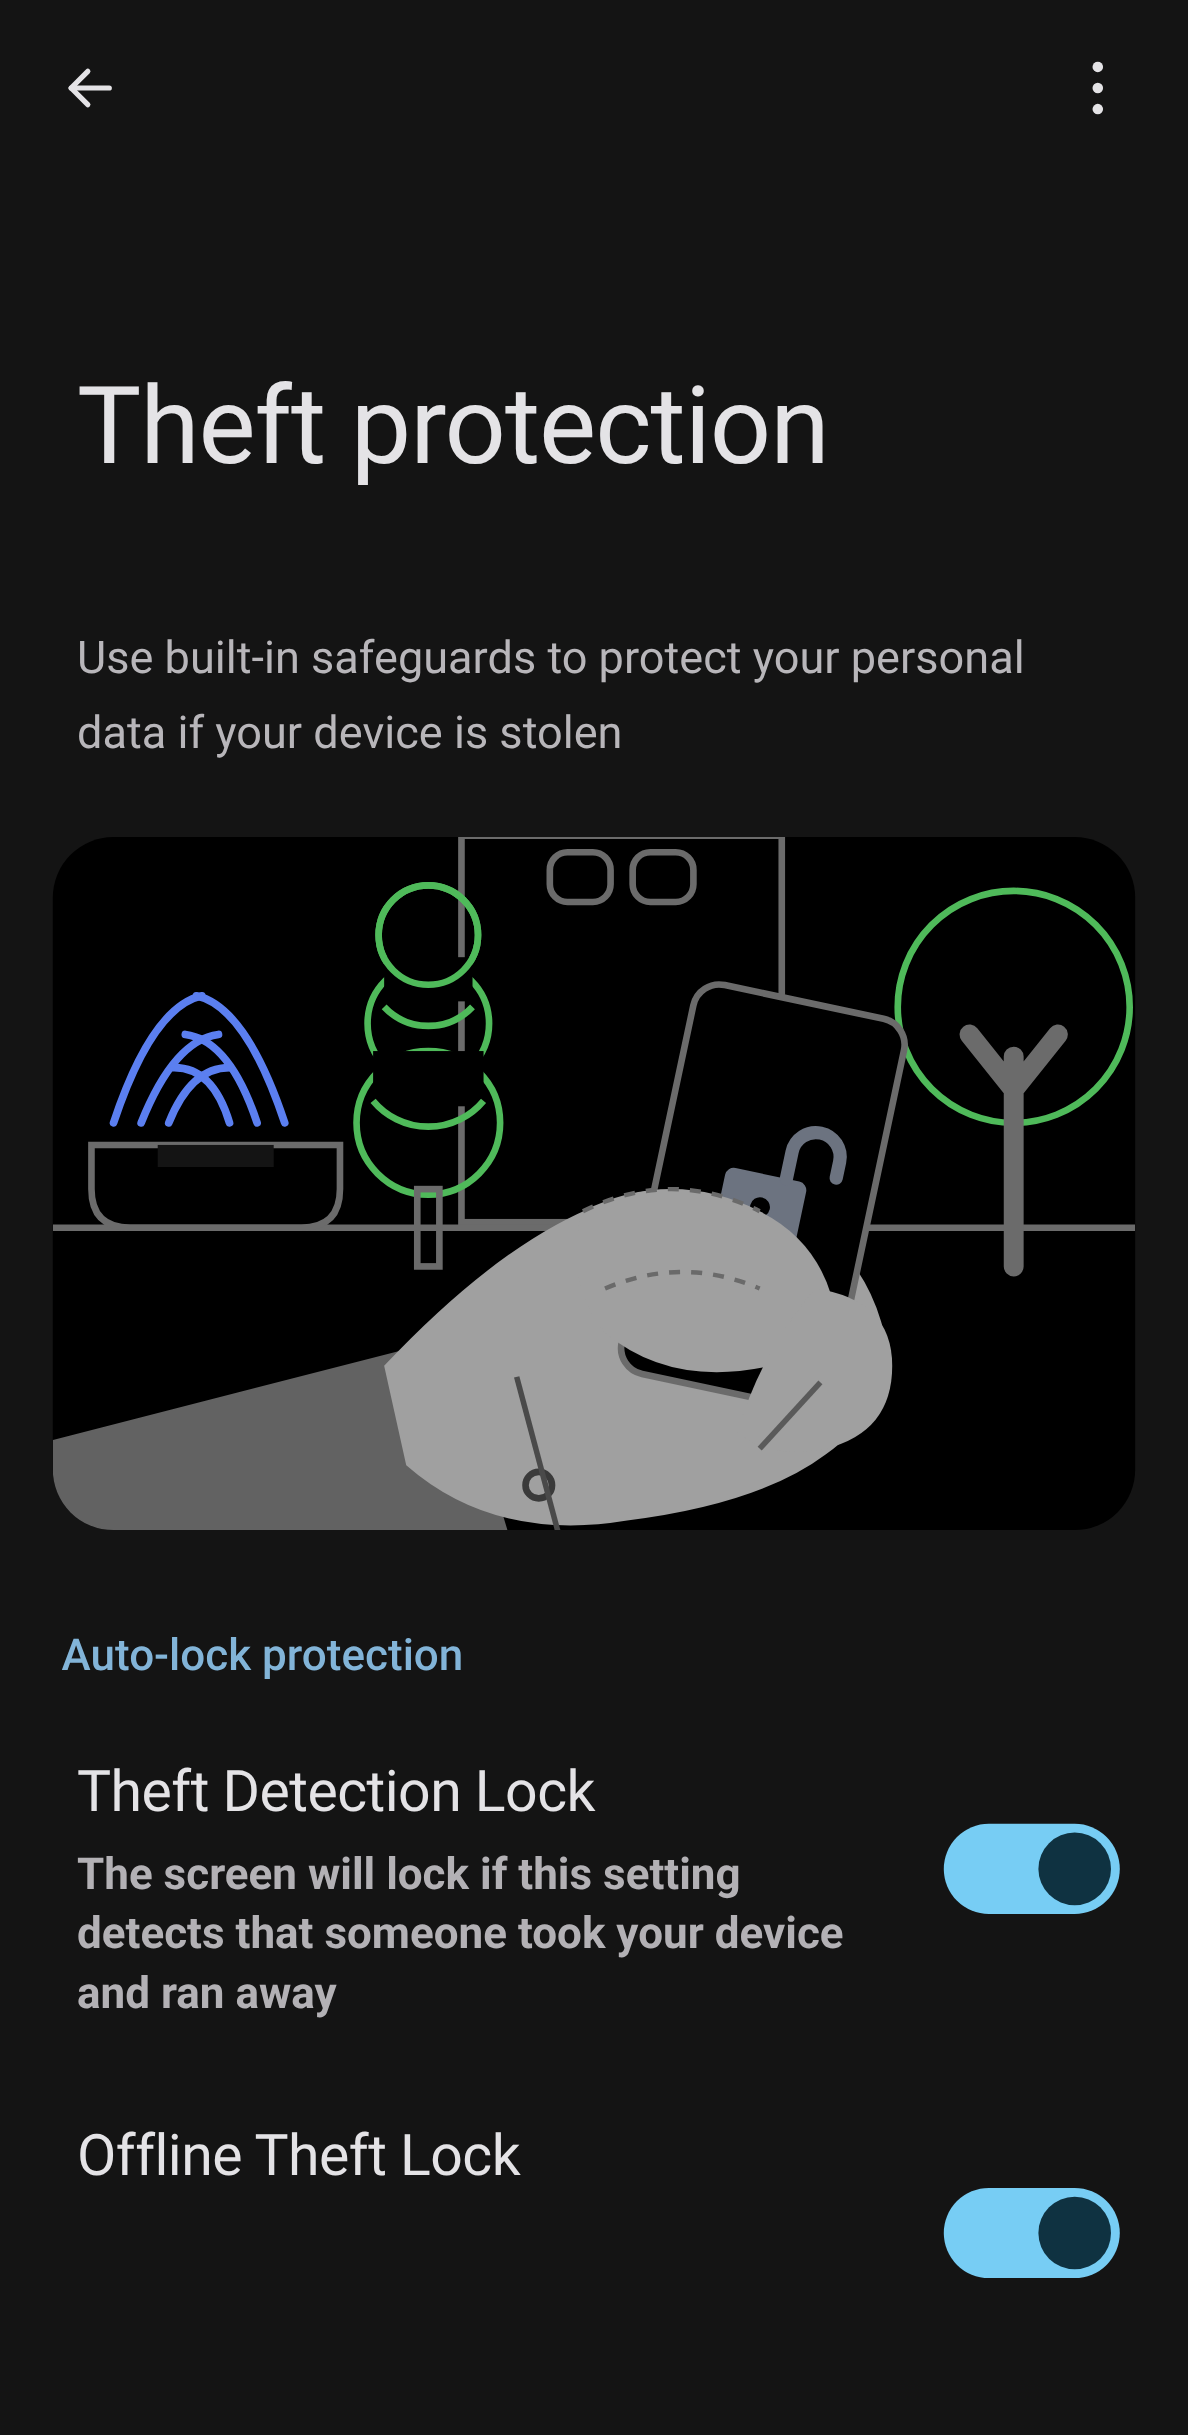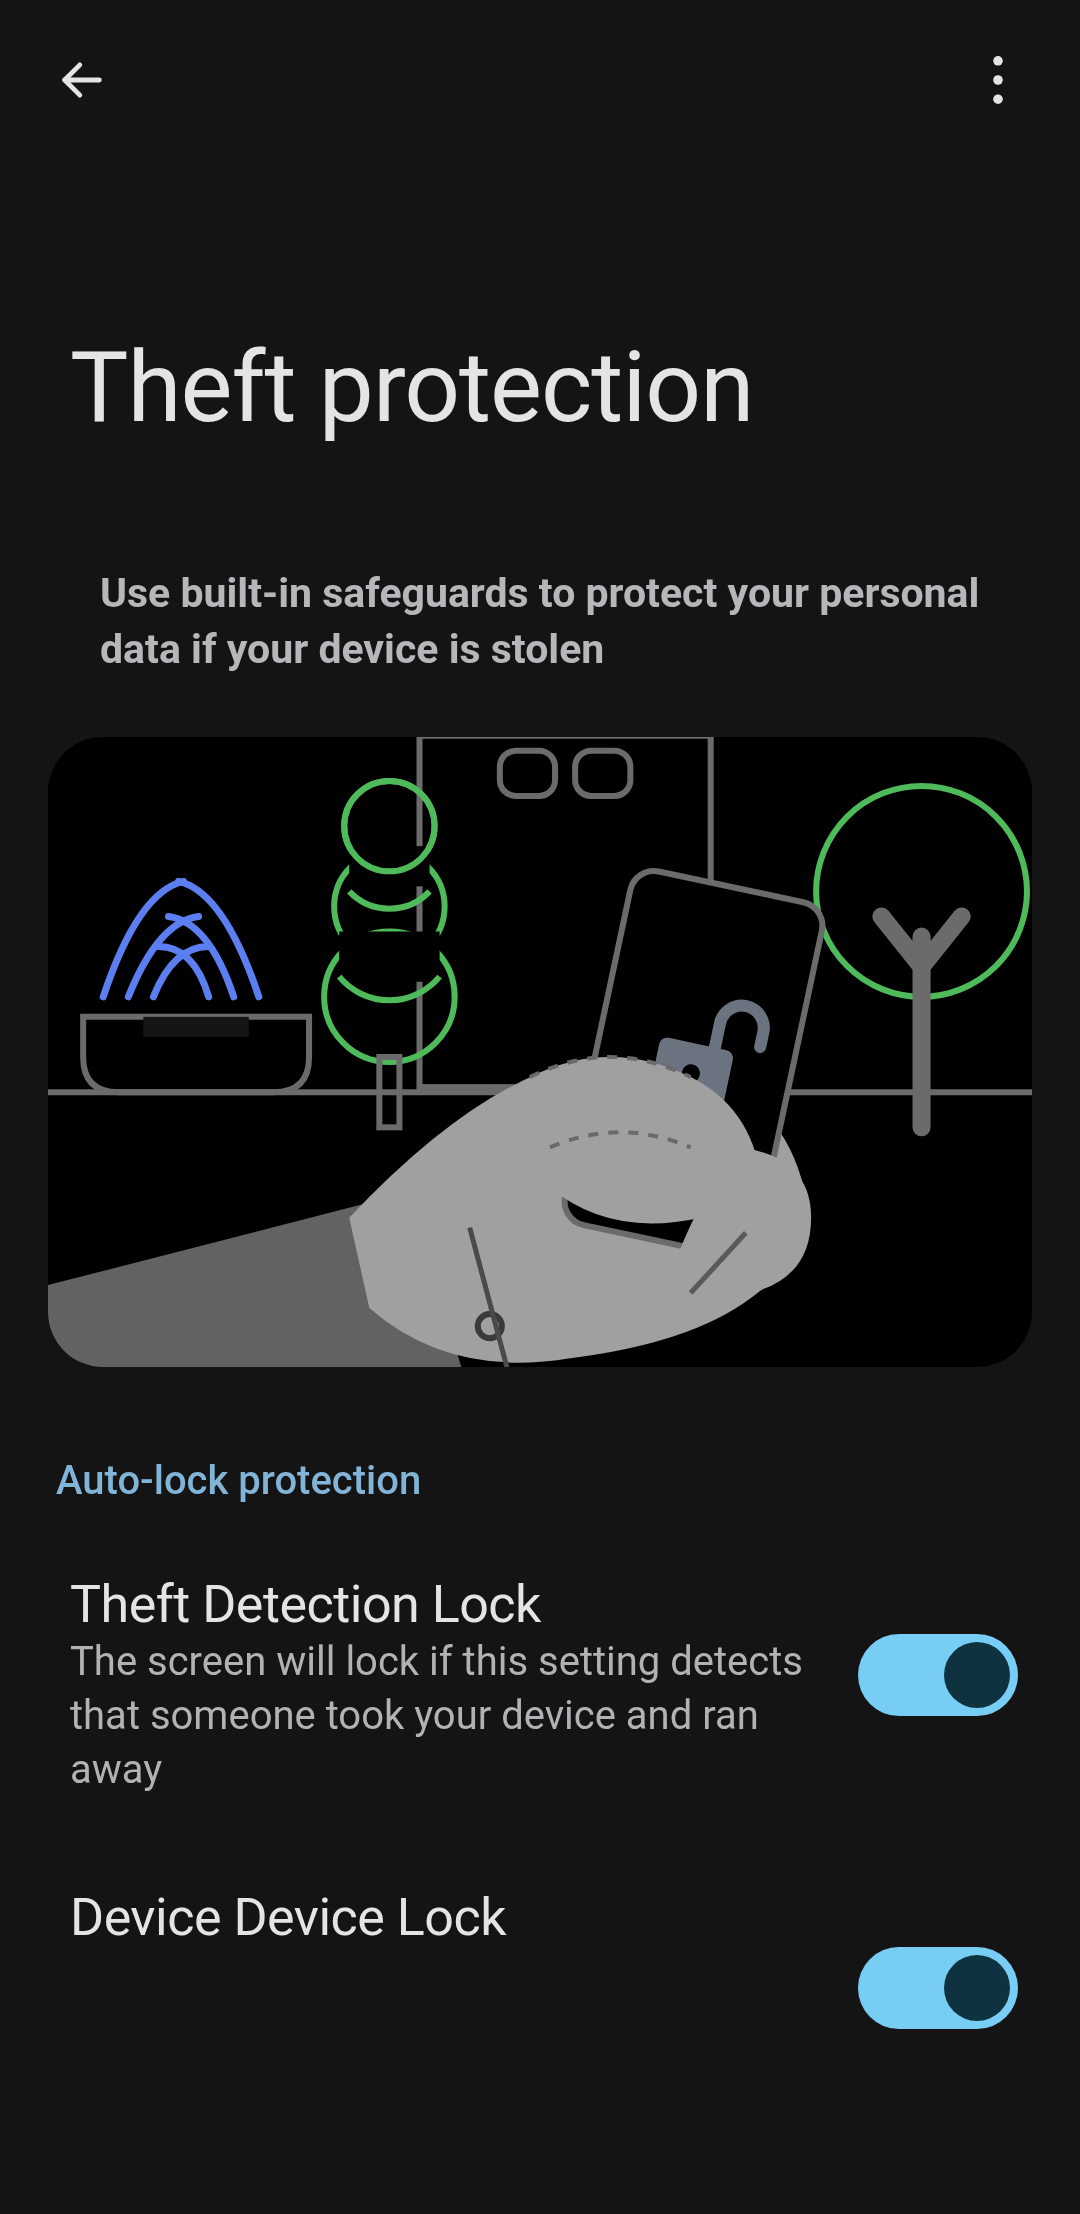--- a/index.html
+++ b/index.html
@@ -30,24 +30,24 @@
   }
   .title {
     font-size: 98px;
     font-weight: 400;
     color: #e4e3e6;
     padding: 210px 28px 0 70px;
     letter-spacing: -1px;
   }
   .subtitle {
     font-size: 41px;
-    line-height: 56px;
+    line-height: 68px;
     color: #b8b6ba;
-    padding: 120px 70px 0 100px;
-    font-weight: 700;
+    padding: 120px 70px 0 70px;
+    font-weight: 400;
   }
   .illus-wrap {
     margin: 60px 48px 0 48px;
   }
   .illus {
     width: 100%;
     height: 630px;
     background: #000000;
     border-radius: 55px;
     position: relative;
@@ -71,21 +71,22 @@
   .setting-title {
     font-size: 52px;
     color: #e4e3e6;
     font-weight: 400;
     letter-spacing: -0.5px;
   }
   .setting-desc {
     font-size: 40px;
     line-height: 54px;
     color: #b3b1b5;
-    font-weight: 400;
+    margin-top: 18px;
+    font-weight: 700;
     max-width: 740px;
   }
   .switch-wrap {
     padding-top: 60px;
   }
   .switch {
     width: 160px;
     height: 82px;
     background: #77cdf4;
     border-radius: 50px;
@@ -190,20 +191,20 @@
   </div>
   <div class="switch-wrap">
     <div class="switch">
       <div class="switch-thumb"></div>
     </div>
   </div>
 </div>
 
 <div class="setting" style="padding-top:90px">
   <div class="setting-text">
-    <div class="setting-title">Device Device Lock</div>
+    <div class="setting-title">Offline Theft Lock</div>
   </div>
   <div class="switch-wrap">
     <div class="switch">
       <div class="switch-thumb"></div>
     </div>
   </div>
 </div>
 
 </body></html>

